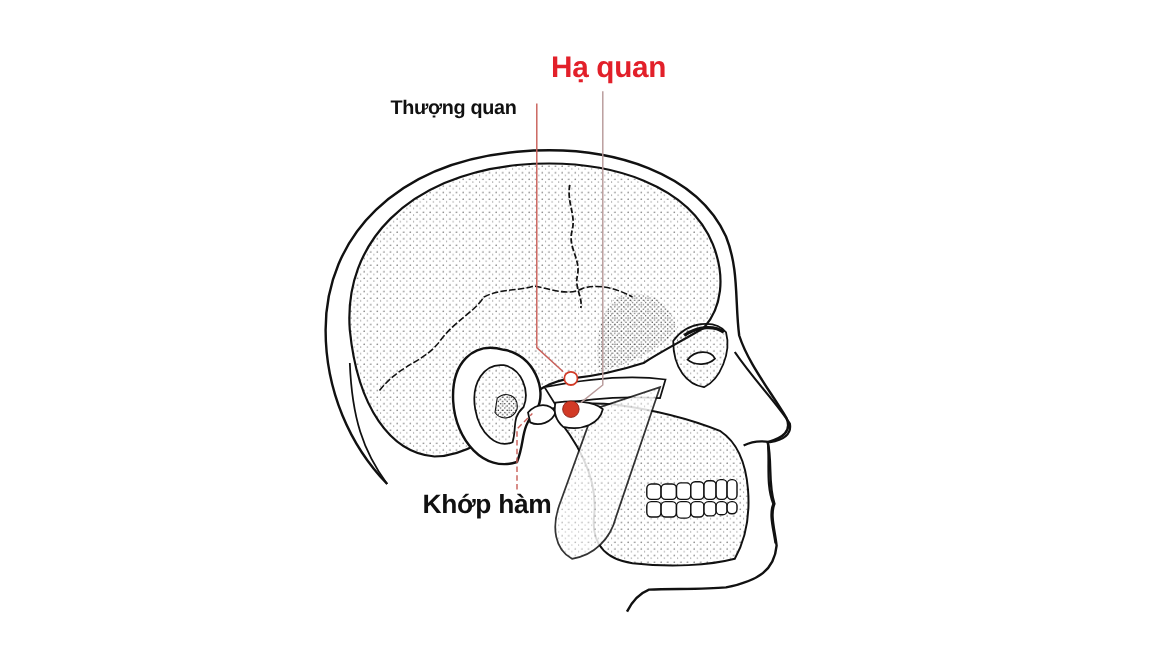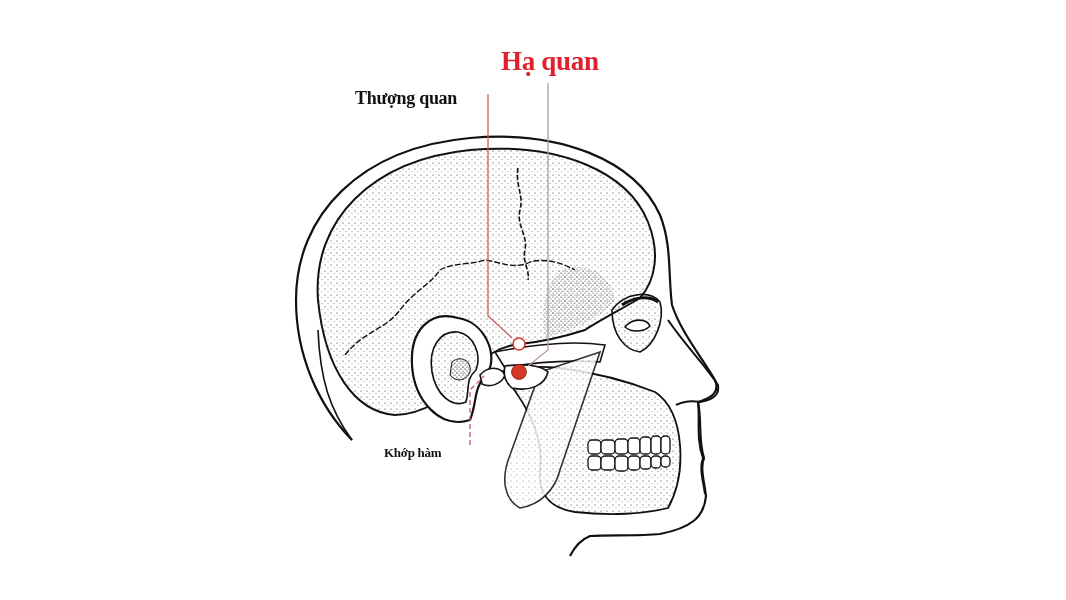--- a/index.html
+++ b/index.html
@@ -1,23 +1,23 @@
 <!DOCTYPE html>
 <html><head>
   <meta charset="utf-8">
   <style>
     html, body { margin: 0; padding: 0; background: #ffffff; }
     body { width: 1066px; height: 600px; overflow: hidden; position: relative;
            font-family: "Liberation Sans", "DejaVu Sans", sans-serif; }
-    .canvas { position: absolute; left: 0; top: 0; width: 955px; height: 600px; font-family: Liberation Serif, serif; }
+    .canvas { position: absolute; left: 0; top: 0; width: 955px; height: 600px; }
     svg.art { position: absolute; left: 0; top: 0; }
     .label { position: absolute; font-weight: bold; white-space: nowrap; letter-spacing: -0.3px; }
     .label-primary { left: 501px; top: 46px; font-size: 27px; color: #e2202a; }
     .label-upper { left: 355px; top: 88px; font-size: 18px; color: #111111; }
-    .label-joint { left: 384px; top: 445px; font-size: 13px; color: #111111; }
+    .label-joint { left: 384px; top: 445px; font-size: 24px; color: #111111; }
   </style>
 </head>
 <body>
 
 <div class="canvas">
 
   <svg class="art" width="1066" height="600" viewBox="0 0 1066 600">
     <defs>
       <pattern id="stipple" width="6" height="6" patternUnits="userSpaceOnUse">
         <circle cx="1" cy="1" r="0.55" fill="#222"></circle>

